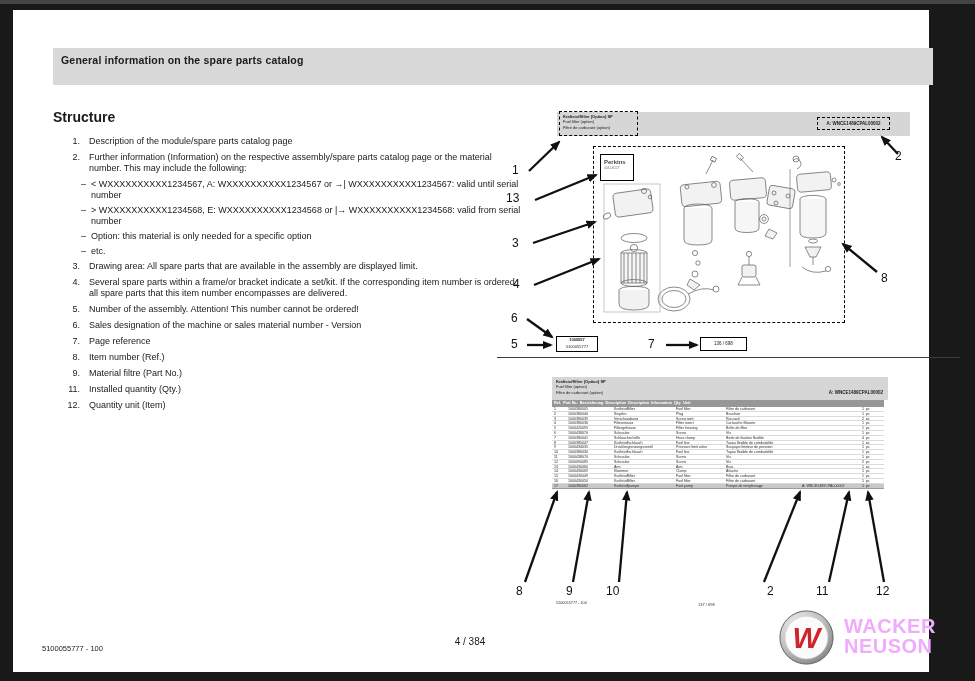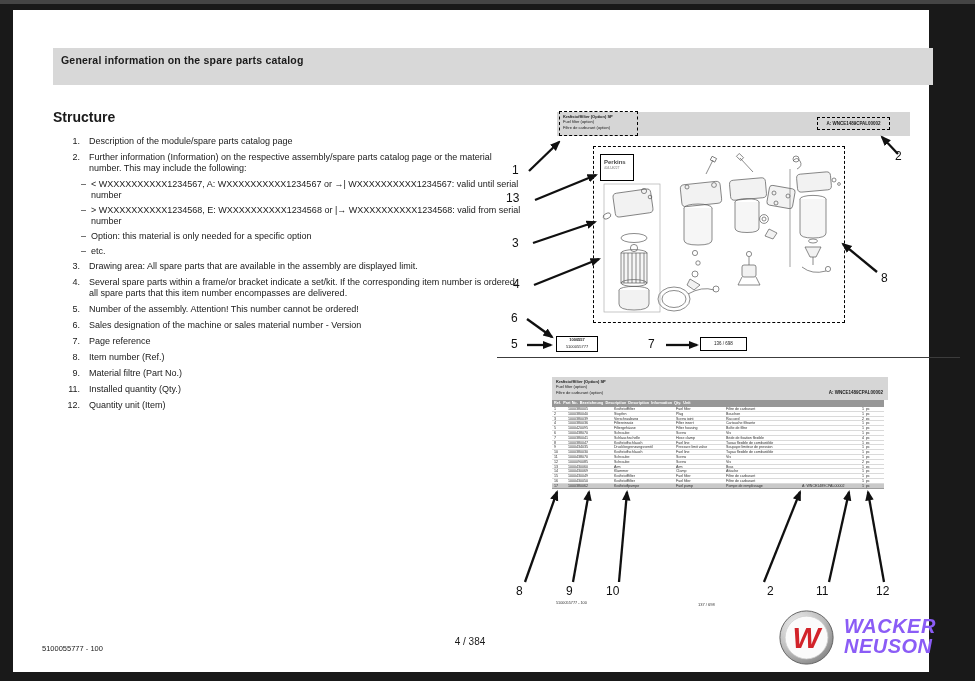--- a/index.html
+++ b/index.html
@@ -531,17 +531,17 @@
       <radialGradient id="ring" cx="35%" cy="30%" r="80%">
         <stop offset="0%" stop-color="#f4f4f4"></stop>
         <stop offset="60%" stop-color="#bdbdbd"></stop>
         <stop offset="100%" stop-color="#7d7d7d"></stop>
       </radialGradient>
     </defs>
     <circle cx="30" cy="30" r="28" fill="url(#ring)" stroke="#5f5f5f" stroke-width="1"></circle>
     <circle cx="30" cy="30" r="22.5" fill="#fbfbfb" stroke="#cfcfcf" stroke-width="0.8"></circle>
     <text x="30" y="41" text-anchor="middle" font-family="Liberation Sans, sans-serif" font-size="31" font-weight="bold" font-style="italic" fill="#d2232a">W</text>
   </svg>
-  <div class="logo-text" style="color: #8b5cf6; font-style: italic;">
+  <div class="logo-text" style="color: #f0abfc;">
     <div>WACKER</div>
     <div>NEUSON</div>
   </div>
 </div>
 
 </body></html>

